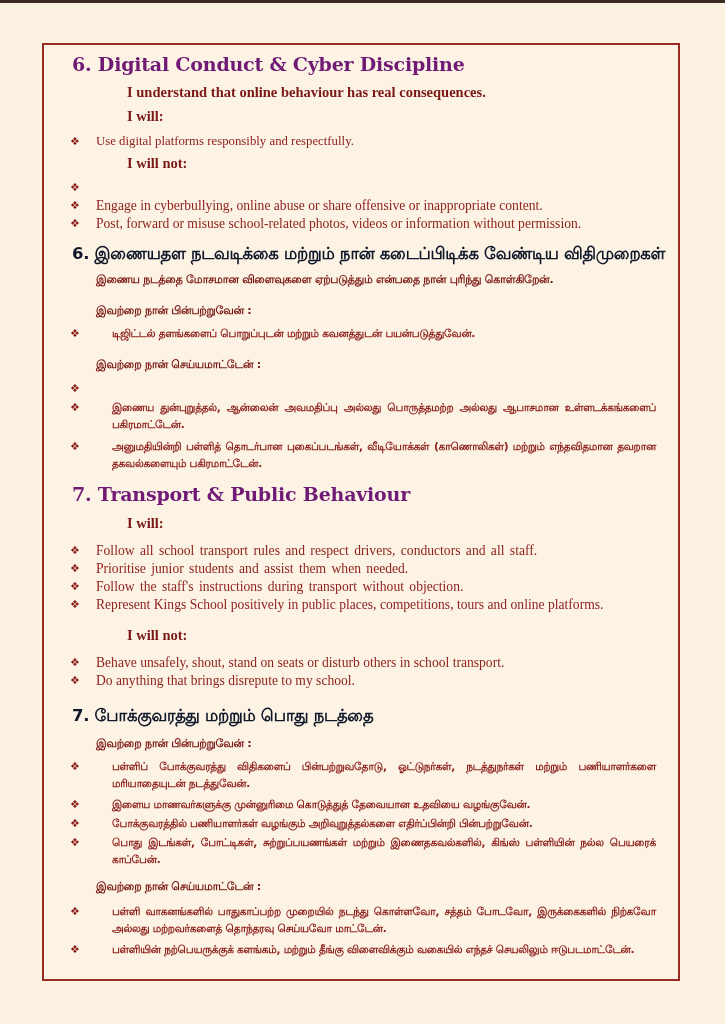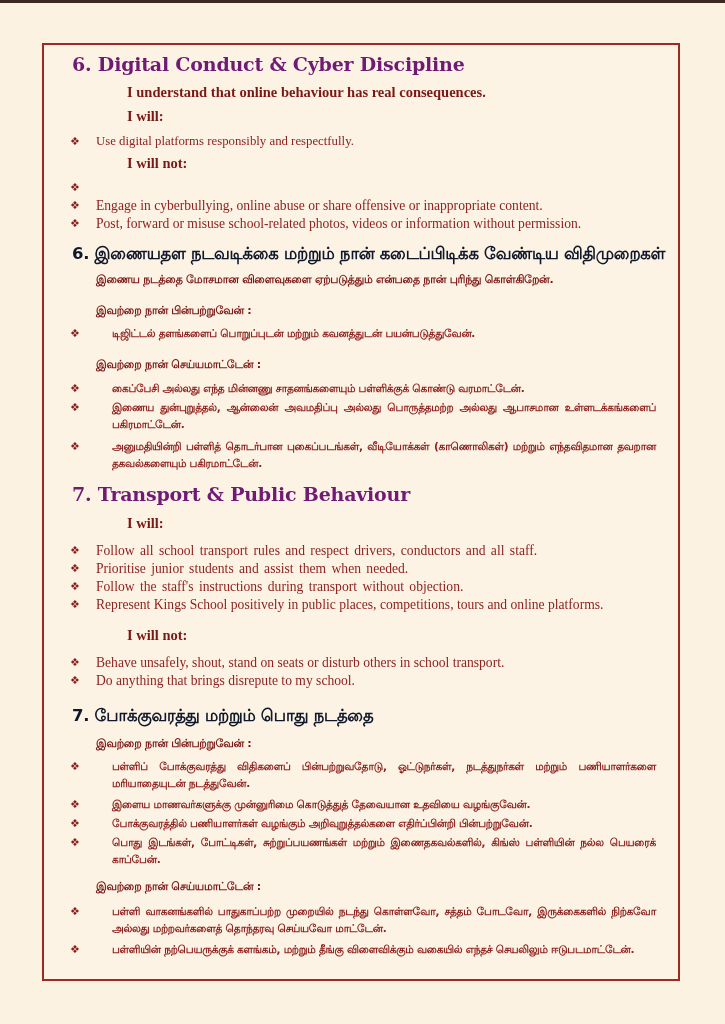--- a/index.html
+++ b/index.html
@@ -81,21 +81,20 @@
   <div class="h-ta" style="top:199px;">6.  இணையதள நடவடிக்கை மற்றும் நான் கடைப்பிடிக்க வேண்டிய விதிமுறைகள்</div>
   <div class="sub-ta" style="top:228px;">இணைய நடத்தை  மோசமான விளைவுகளை ஏற்படுத்தும் என்பதை நான் புரிந்து கொள்கிறேன்.</div>
   <div class="sub-ta" style="top:259px;">இவற்றை நான் பின்பற்றுவேன் :</div>
   <div class="item" style="top:280px;">
     <span class="bullet">❖</span>
     <span class="txt-ta">டிஜிட்டல் தளங்களைப் பொறுப்புடன் மற்றும் கவனத்துடன் பயன்படுத்துவேன்.</span>
   </div>
   <div class="sub-ta" style="top:313px;">இவற்றை நான் செய்யமாட்டேன் :</div>
   <div class="item" style="top:335px;">
     <span class="bullet">❖</span>
-    <span class="txt-ta">கைப்பேசி அல்லது எந்த மின்னணு சாதனங்களையும் பள்ளிக்குக் கொண்டு வரமாட்டேன்.</span>
   </div>
   <div class="item" style="top:354px;">
     <span class="bullet">❖</span>
     <span class="txt-ta">இணைய துன்புறுத்தல், ஆன்லைன் அவமதிப்பு அல்லது பொருத்தமற்ற அல்லது ஆபாசமான உள்ளடக்கங்களைப்  பகிரமாட்டேன்.</span>
   </div>
   <div class="item" style="top:393px;">
     <span class="bullet">❖</span>
     <span class="txt-ta">அனுமதியின்றி பள்ளித் தொடர்பான புகைப்படங்கள், வீடியோக்கள் (காணொலிகள்) மற்றும் எந்தவிதமான தவறான தகவல்களையும் பகிரமாட்டேன்.</span>
   </div>
 

